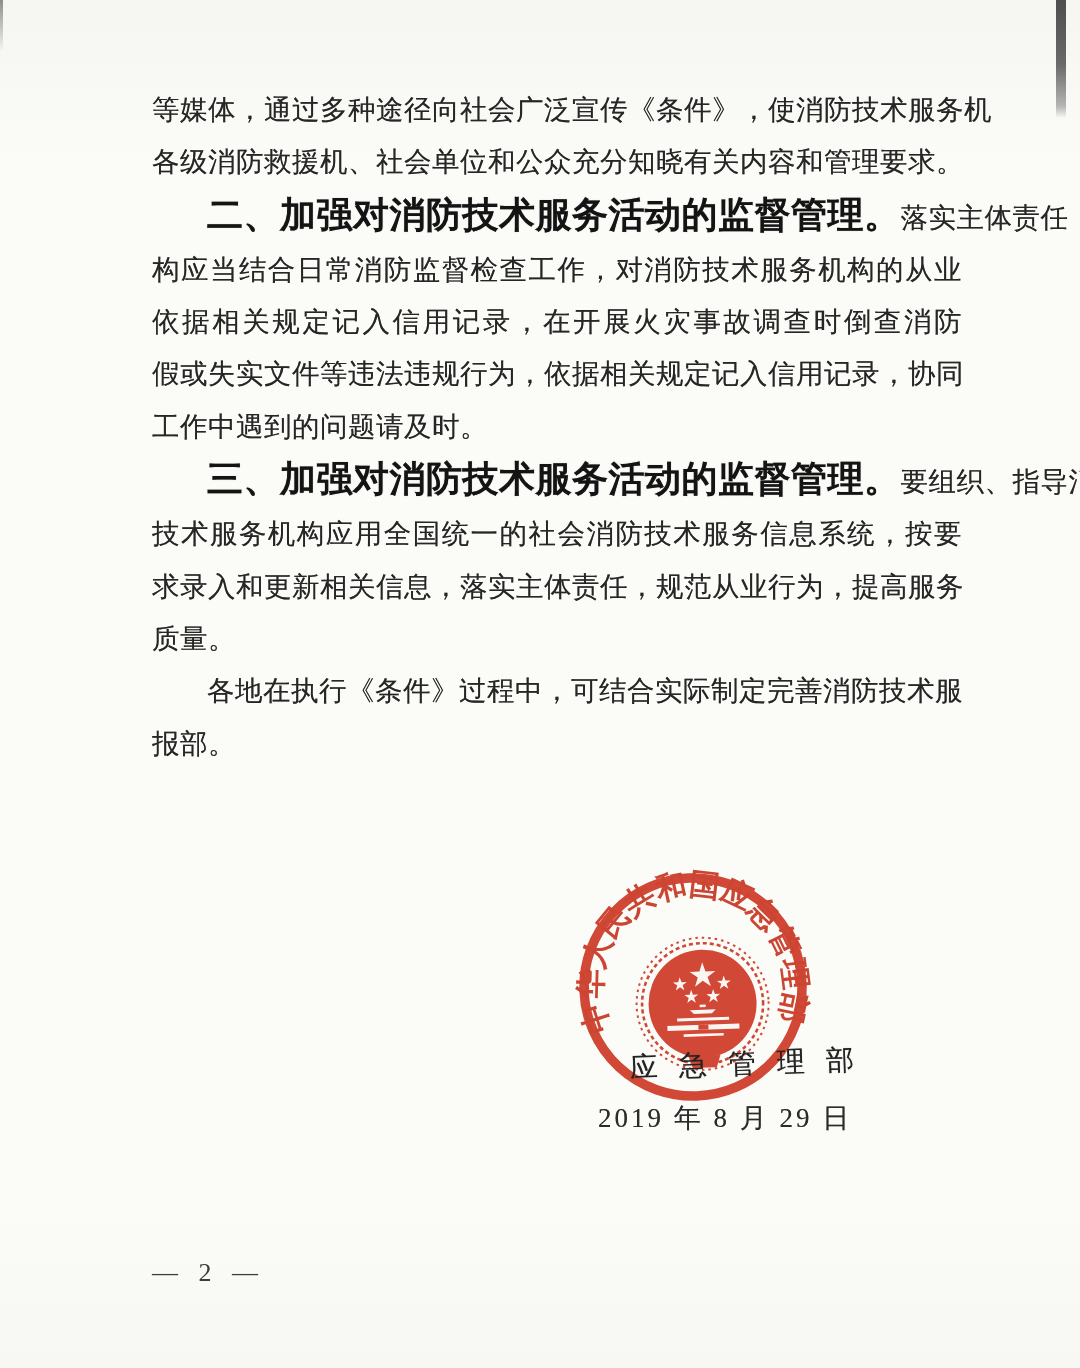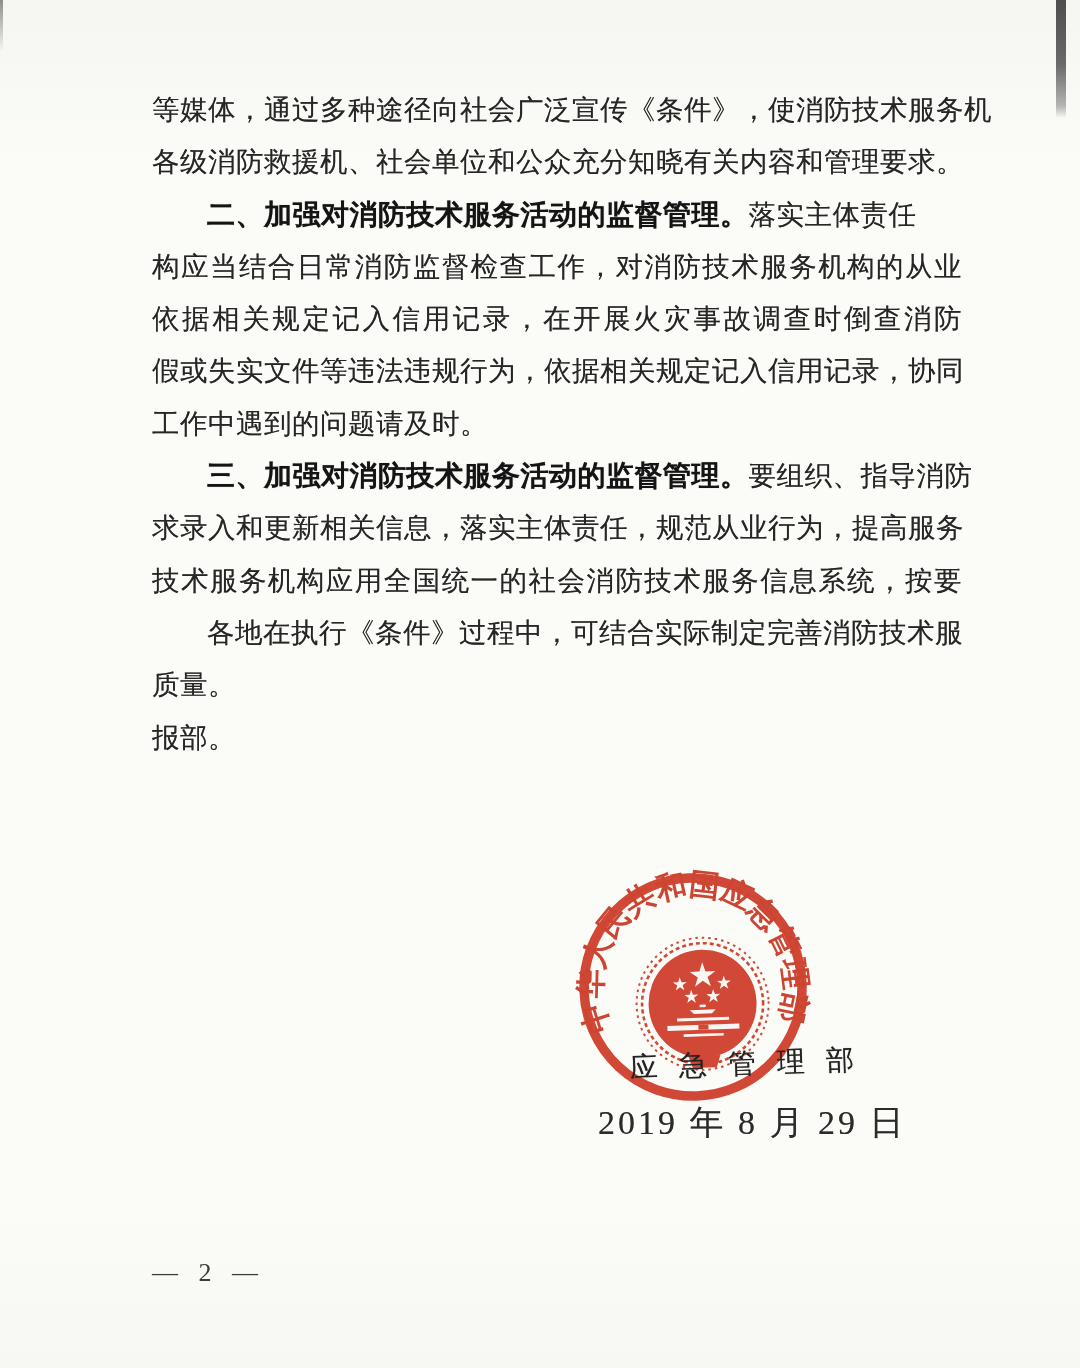--- a/index.html
+++ b/index.html
@@ -39,42 +39,42 @@
     text-align-last: justify;
     white-space: nowrap;
     text-shadow: 0 0 0.6px rgba(40,40,40,0.55);
   }
   .line.short { text-align-last: left; }
   .line.indent { padding-left: 55px; width: 755px; }
   .hd {
     font-family: "Liberation Sans", "DejaVu Sans", sans-serif;
     font-weight: 700;
     color: #141414;
-    font-size: 28px;
+    font-size: 36px;
     text-shadow: 0 0 0.7px rgba(0,0,0,0.6);
   }
 
   .seal-svg {
     position: absolute; left: 542px; top: 836px;
     width: 302px; height: 302px;
   }
   .seal-ring-text {
     font-family: "Liberation Sans", "DejaVu Sans", sans-serif;
     font-weight: 700;
   }
   .dept {
     position: absolute; left: 630px; top: 1046px; width: 170px;
     font-size: 28px; letter-spacing: 7px; white-space: nowrap;
     color: #232323;
     transform: rotate(-2deg);
     text-shadow: 0 0 0.7px rgba(20,20,20,0.6);
   }
   .date {
     position: absolute; left: 598px; top: 1100px; width: 240px;
-    font-size: 34px; letter-spacing: 3px; white-space: nowrap;
+    font-size: 27px; letter-spacing: 3px; white-space: nowrap;
     color: #2b2b2b;
     text-shadow: 0 0 0.6px rgba(30,30,30,0.5);
   }
   .page-num {
     position: absolute; left: 152px; top: 1258px;
     font-size: 26px; letter-spacing: 7px; white-space: nowrap;
     color: #3c3c3c;
   }
 </style>
 </head>
@@ -86,24 +86,24 @@
 
 <div class="doc">
   <div class="line"><span>等媒体，通过多种途径向社会广泛宣传《条件》，使消防技术服务机</span></div>
   <div class="line short"><span>各级消防救援机、社会单位和公众充分知晓有关内容和管理要求。</span></div>
   <div class="line indent"><span class="hd">二、加强对消防技术服务活动的监督管理。</span><span>落实主体责任</span></div>
   <div class="line"><span>构应当结合日常消防监督检查工作，对消防技术服务机构的从业</span></div>
   <div class="line"><span>依据相关规定记入信用记录，在开展火灾事故调查时倒查消防</span></div>
   <div class="line"><span>假或失实文件等违法违规行为，依据相关规定记入信用记录，协同</span></div>
   <div class="line short"><span>工作中遇到的问题请及时。</span></div>
   <div class="line indent"><span class="hd">三、加强对消防技术服务活动的监督管理。</span><span>要组织、指导消防</span></div>
+  <div class="line"><span>技术服务机构应用全国统一的社会消防技术服务信息系统，按要</span></div>
   <div class="line"><span>求录入和更新相关信息，落实主体责任，规范从业行为，提高服务</span></div>
-  <div class="line"><span>技术服务机构应用全国统一的社会消防技术服务信息系统，按要</span></div>
+  <div class="line short"><span>质量。</span></div>
   <div class="line indent"><span>各地在执行《条件》过程中，可结合实际制定完善消防技术服</span></div>
-  <div class="line short"><span>质量。</span></div>
   <div class="line short"><span>报部。</span></div>
 </div>
 
 <svg class="seal-svg" viewBox="-151 -151 302 302" aria-hidden="true">
   <defs>
     <path id="star5" d="M0,-1 L0.2245,-0.309 L0.9511,-0.309 L0.3633,0.118 L0.5878,0.809 L0,0.382 L-0.5878,0.809 L-0.3633,0.118 L-0.9511,-0.309 L-0.2245,-0.309 Z"></path>
     <path id="sealArc" d="M -83.4 38.9 A 92 92 0 1 1 83.4 38.9" fill="none"></path>
   </defs>
   <g transform="rotate(-2)" opacity="0.92">
     <circle r="109" fill="none" stroke="#ce3a26" stroke-width="9.5"></circle>

